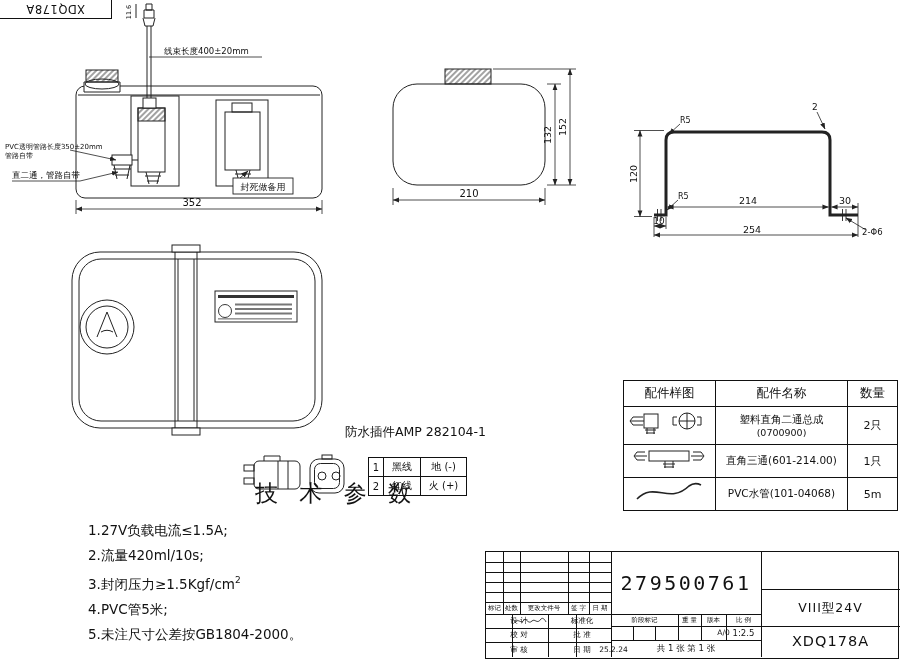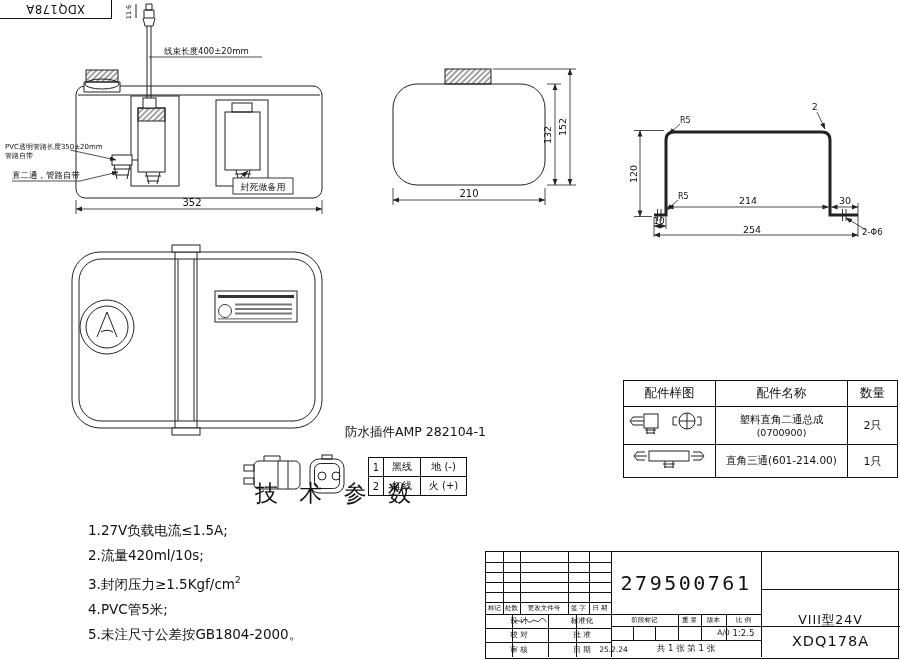--- a/index.html
+++ b/index.html
@@ -45,21 +45,21 @@
   .tp-list { margin-top:9px; }
   .tp-item { font-size:13.5px; line-height:25px; white-space:nowrap; }
   .tp-item sup { font-size:9px; }
 
   .conn-title { position:absolute; left:345px; top:424px; font-size:12.5px; white-space:nowrap; }
 
   
   .titleblock { position:absolute; left:485px; top:551px; width:414px; height:108px; border:1.5px solid #111; background:#fff; }
   .tb-big { font-family:"DejaVu Sans Mono","Liberation Mono",monospace; font-size:20px; letter-spacing:2.5px; }
   .tb-company { font-size:13px; }
-  .tb-model { font-size:12.5px; letter-spacing:1px;margin-top:12px; }
+  .tb-model { font-size:12.5px; letter-spacing:1px; }
   .tb-dno { font-size:14.5px; letter-spacing:1px; }
   .t6 { font-size:6.5px; } .t7 { font-size:7.5px;margin-left:20px; } .t8 { font-size:8.5px; }
 </style>
 </head>
 <body>
 
 <div class="page">
 
   <svg width="0" height="0" style="position:absolute">
     <defs>
@@ -323,20 +323,31 @@
             <rect x="22" y="5" width="40" height="10"></rect>
             <path d="M66 6 h8 M64 10 h12 M66 14 h8 M74 6 l3 4 l-3 4"></path>
             <path d="M38 15 v7 M46 15 v7 M36 18 h12 M37 21 h10"></path>
           </g>
         </svg>
       </td>
       <td>
         <div class="name1">直角三通(601-214.00)</div>
       </td>
       <td class="qty">1只</td>
+    </tr>
+    <tr style="height:30px">
+      <td>
+        <svg width="86" height="26" viewBox="0 0 86 26">
+          <path d="M10 20 C28 2 42 26 62 7 c4 -3 8 -3 12 -1" stroke="#222" fill="none" stroke-width="1.6"></path>
+        </svg>
+      </td>
+      <td>
+        <div class="name1">PVC水管(101-04068)</div>
+      </td>
+      <td class="qty">5m</td>
     </tr>
   </tbody>
     </table>
 
   <div class="titleblock">
 
     <div class="vline" style="left:125px;top:0;height:105px"></div>
     <div class="vline" style="left:275px;top:0;height:105px"></div>
 
     <div class="hline" style="left:0;top:10px;width:125px"></div>

